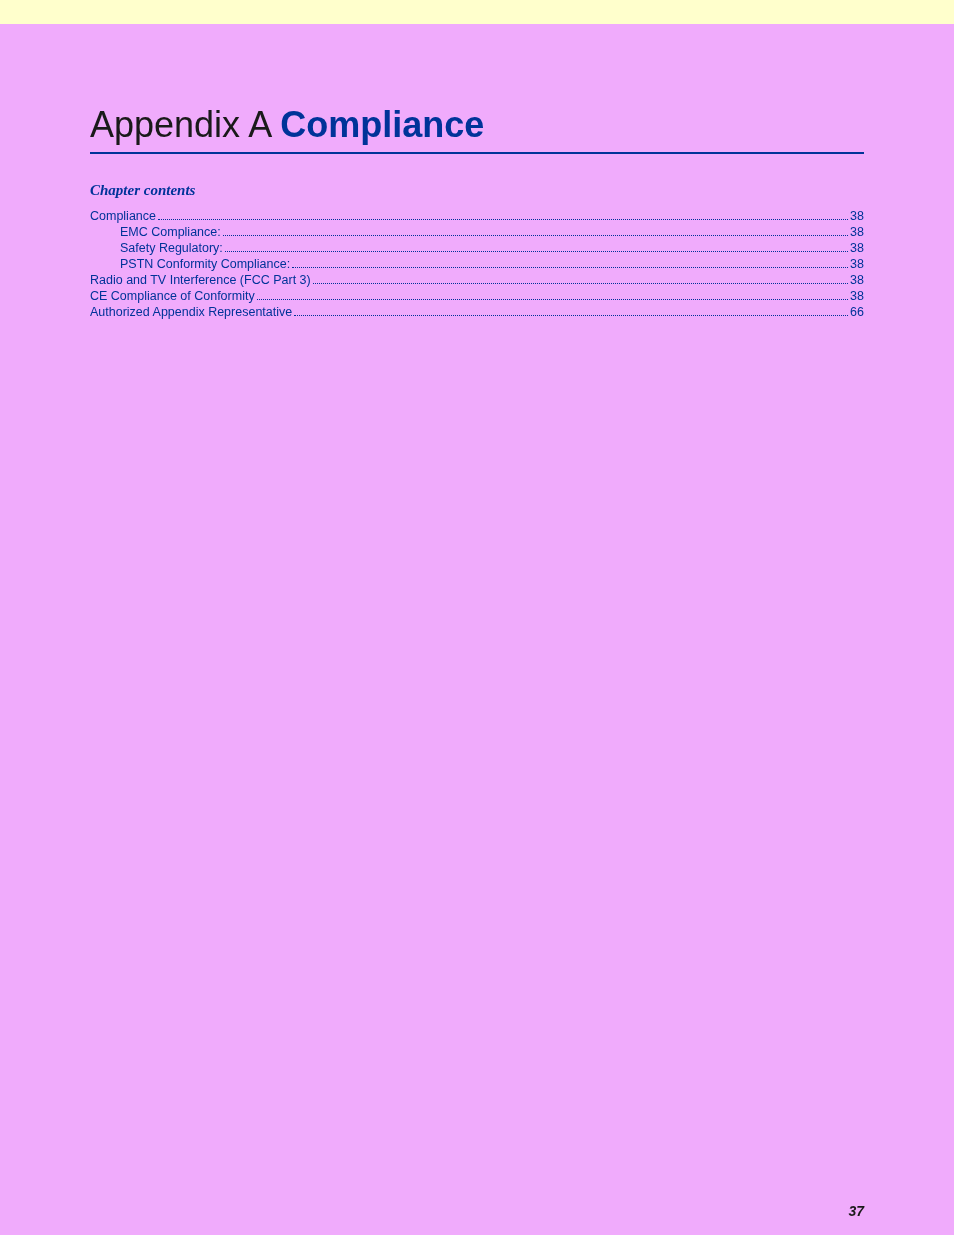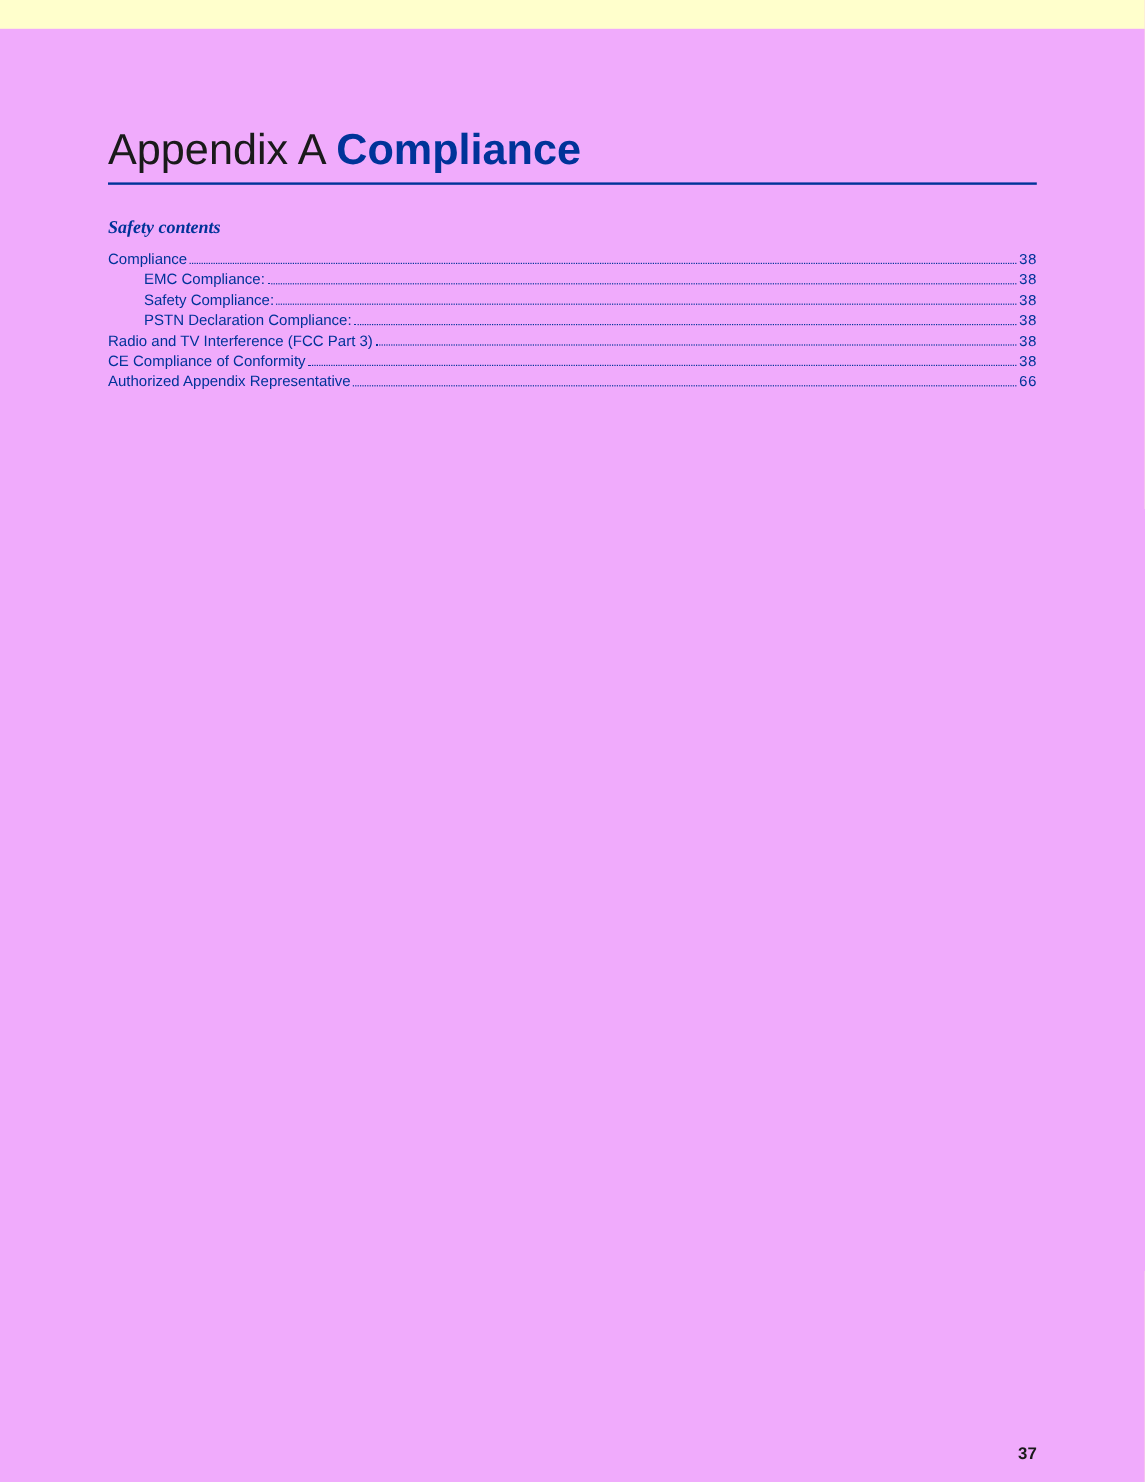--- a/index.html
+++ b/index.html
@@ -76,21 +76,21 @@
       flex: 1;
       border-bottom: 1px dotted #003399;
       margin: 0 2px;
       margin-bottom: 3px;
       min-width: 10px;
     }
 
     .toc-page {
       color: #003399;
       font-size: 12.5px;
-      font-family: Liberation Mono, monospace;
+      font-family: Liberation Sans, sans-serif;
       white-space: nowrap;
       flex-shrink: 0;
     }
 
     .toc-level-0 {
       padding-left: 0px;
     }
 
     .toc-level-1 {
       padding-left: 30px;
@@ -98,54 +98,55 @@
     }
 
     .page-number {
       position: absolute;
       bottom: 40px;
       right: 90px;
       font-size: 14px;
       font-weight: bold;
       color: #1a1a1a;
       font-family: Arial, sans-serif;
+      font-style: italic;
     }
   </style>
 </head>
 <body>
 
 <div class="page">
 
   <div class="page-title-area">
     <div class="page-title">
       <span>Appendix A </span><span class="page-title-bold">Compliance</span>
     </div>
     <hr class="title-underline">
   </div>
 
-  <div class="chapter-contents-heading">Safety contents</div>
+  <div class="chapter-contents-heading">Chapter contents</div>
 
   <div class="toc-container" id="toc-container">
   <div class="toc-entry toc-level-0">
         <span class="toc-text">Compliance</span>
         <div class="toc-dots"></div>
         <span class="toc-page">38</span>
       </div>
       <div class="toc-entry toc-level-1">
         <span class="toc-text">EMC Compliance:</span>
         <div class="toc-dots"></div>
         <span class="toc-page">38</span>
       </div>
       <div class="toc-entry toc-level-1">
-        <span class="toc-text">Safety Compliance:</span>
+        <span class="toc-text">Safety Regulatory:</span>
         <div class="toc-dots"></div>
         <span class="toc-page">38</span>
       </div>
       <div class="toc-entry toc-level-1">
-        <span class="toc-text">PSTN Declaration Compliance:</span>
+        <span class="toc-text">PSTN Conformity Compliance:</span>
         <div class="toc-dots"></div>
         <span class="toc-page">38</span>
       </div>
       <div class="toc-entry toc-level-0">
         <span class="toc-text">Radio and TV Interference (FCC Part 3)</span>
         <div class="toc-dots"></div>
         <span class="toc-page">38</span>
       </div>
       <div class="toc-entry toc-level-0">
         <span class="toc-text">CE Compliance of Conformity</span>

